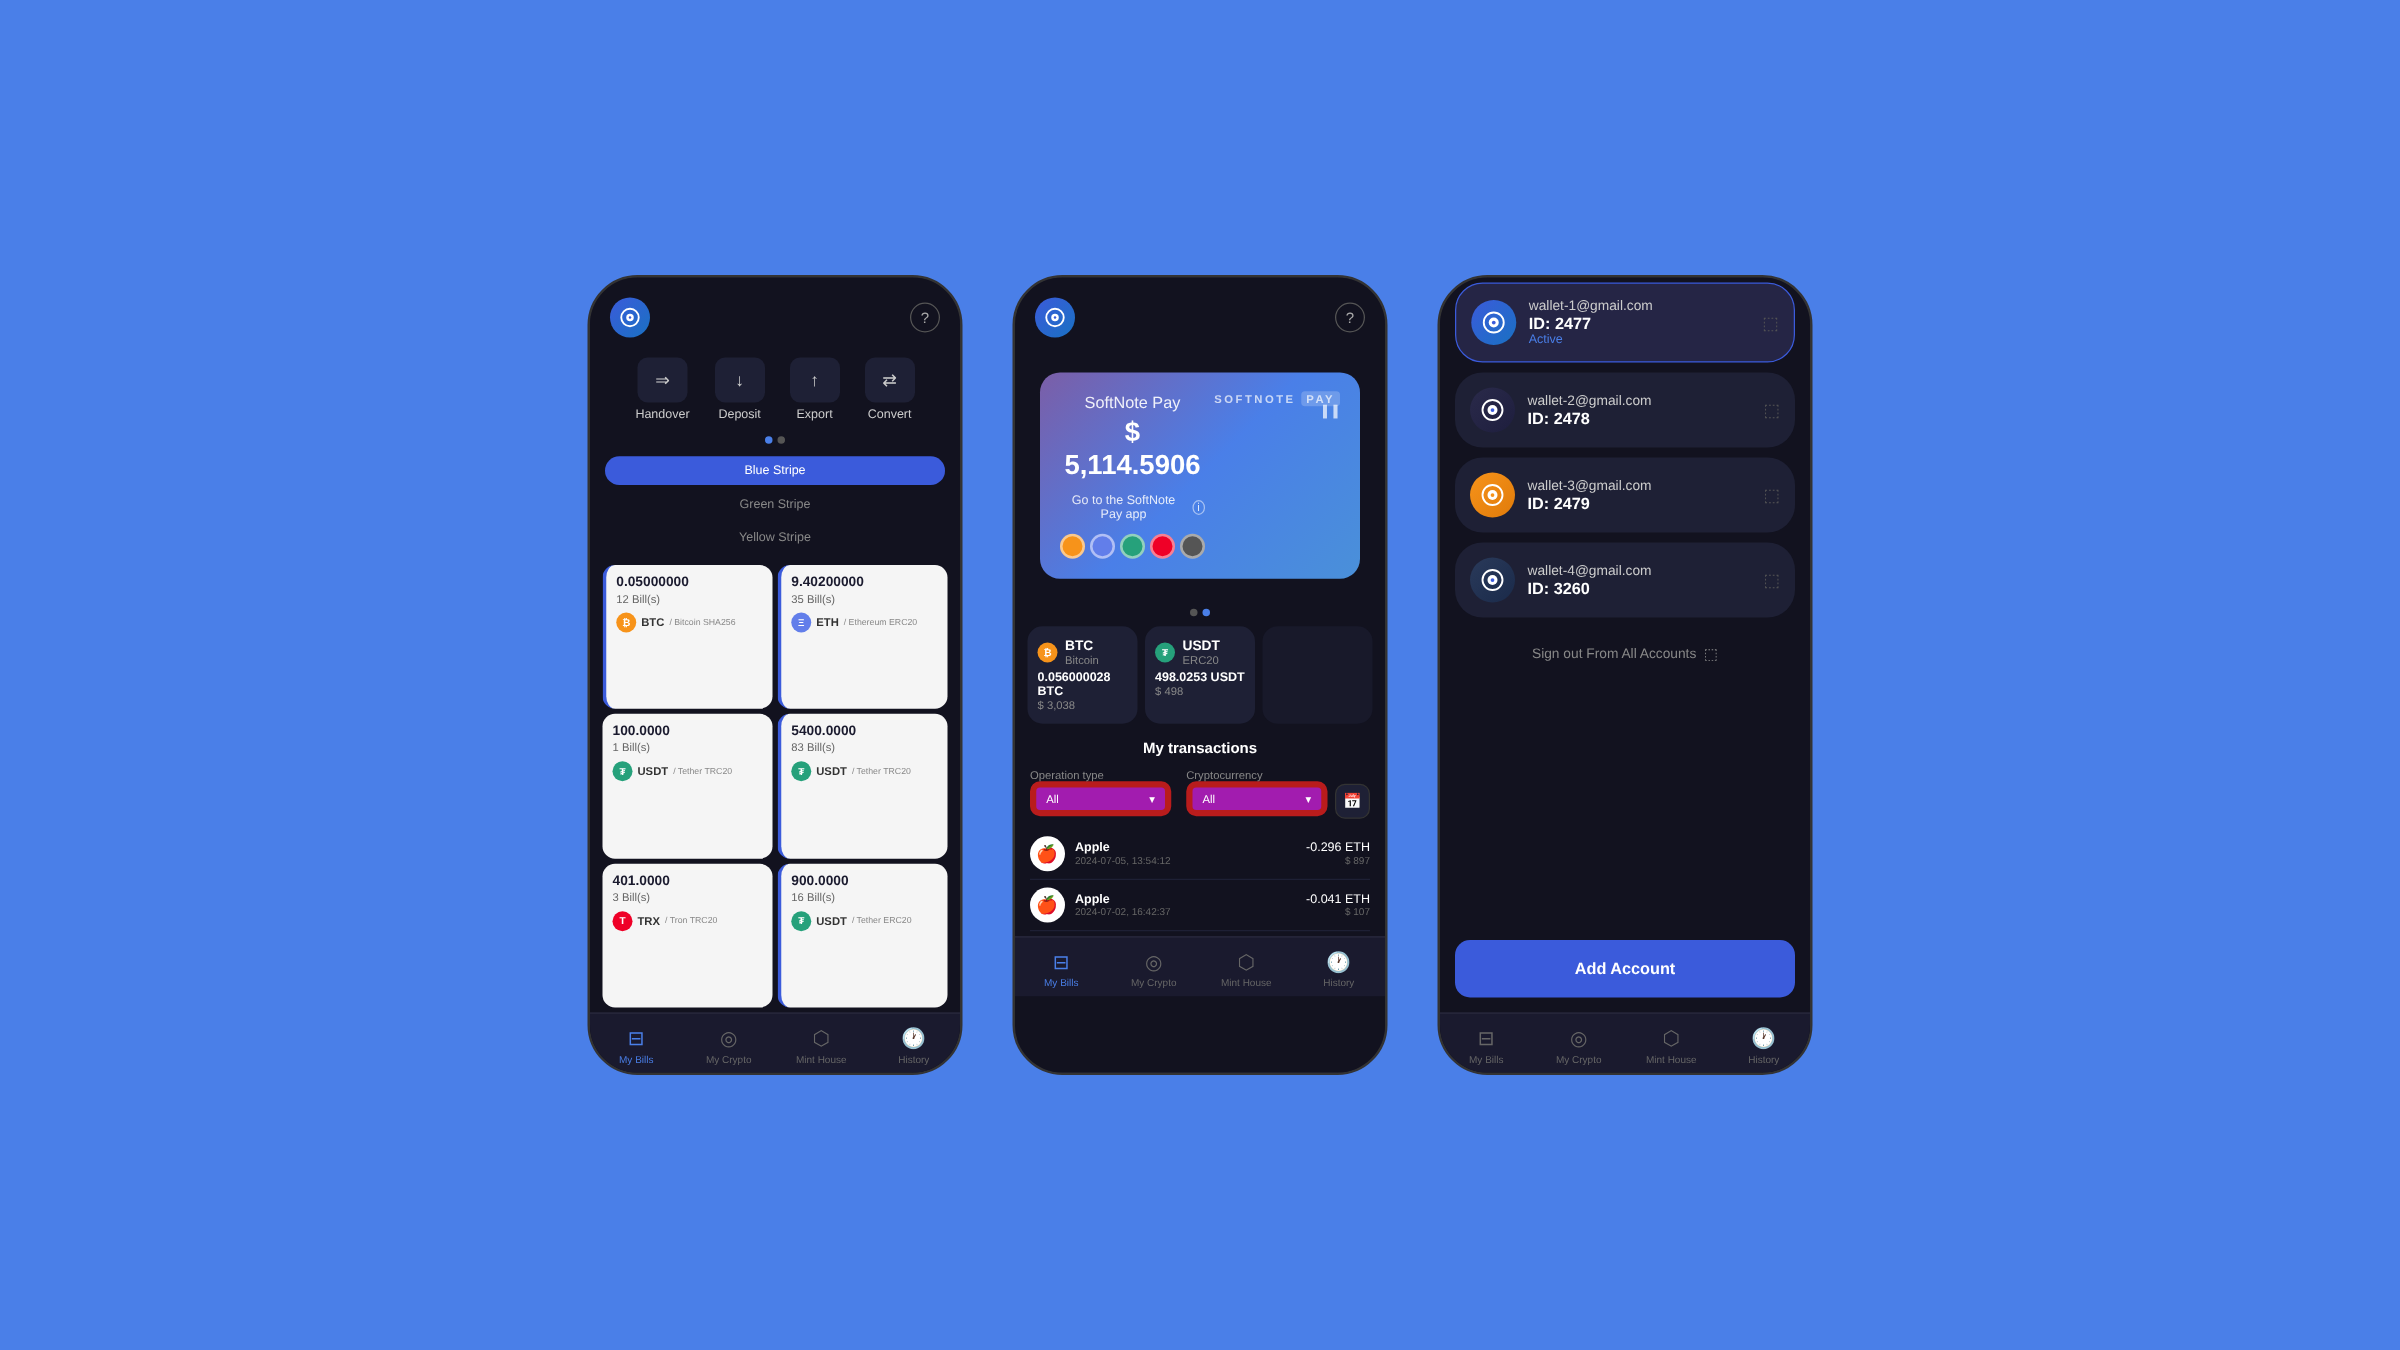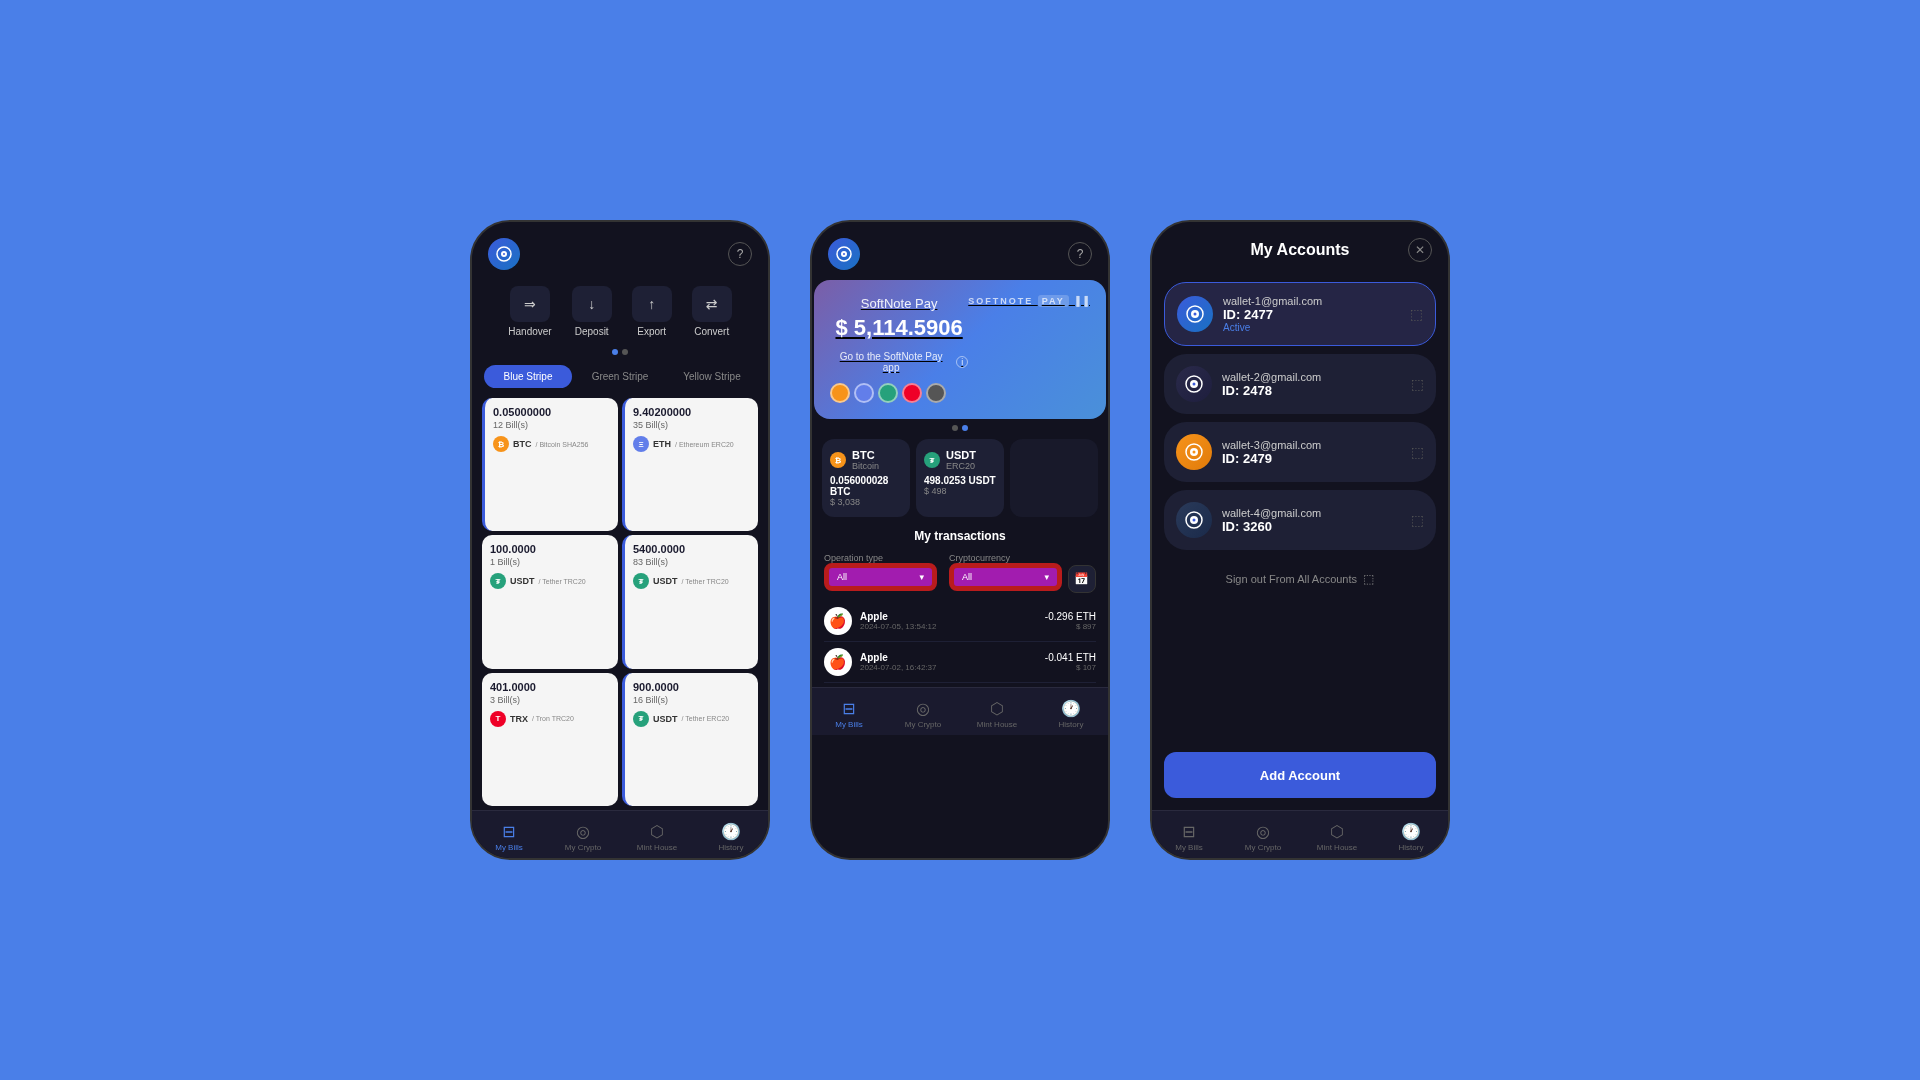--- a/index.html
+++ b/index.html
@@ -138,20 +138,21 @@
     }
 
     .dot.active {
       background: #4a7fe8;
     }
 
     .stripe-tabs {
       display: flex;
       margin: 6px 12px;
       gap: 4px;
+      flex-direction: column;
     }
 
     .stripe-tab {
       flex: 1;
       padding: 6px 8px;
       text-align: center;
       font-size: 10px;
       color: #888;
       border-radius: 20px;
       cursor: pointer;
@@ -264,26 +265,25 @@
       font-size: 8px;
       color: #666;
     }
 
     .nav-label.active {
       color: #4a7fe8;
     }
 
     
     .pay-banner {
-      margin: 2px;
+      margin: 20px;
       background: linear-gradient(135deg, #7b5ea7, #4a7fe8, #4a90d9);
       border-radius: 16px;
       padding: 16px;
       text-align: center;
-      text-decoration: underline;
     }
 
     .pay-title {
       color: rgba(255,255,255,0.9);
       font-size: 13px;
       margin-bottom: 4px;
     }
 
     .pay-amount {
       color: white;
@@ -852,25 +852,20 @@
       <div class="nav-item">
         <div class="nav-icon">🕐</div>
         <span class="nav-label">History</span>
       </div>
     </div>
   </div>
 </div>
 
 <div class="phone">
   <div class="phone-inner" style="background:#12121f; position:relative;">
-    <div class="accounts-header">
-      <div style="width:24px;"></div>
-      <div class="accounts-title">My Accounts</div>
-      <div class="close-btn">✕</div>
-    </div>
 
     <div class="account-item active-account">
       <div class="account-avatar">
         <svg width="20" height="20" viewBox="0 0 20 20" fill="none">
           <circle cx="10" cy="10" r="8" stroke="white" stroke-width="1.5"></circle>
           <circle cx="10" cy="10" r="4" fill="white"></circle>
           <circle cx="10" cy="10" r="1.5" fill="#3b5bdb"></circle>
         </svg>
       </div>
       <div class="account-info">

